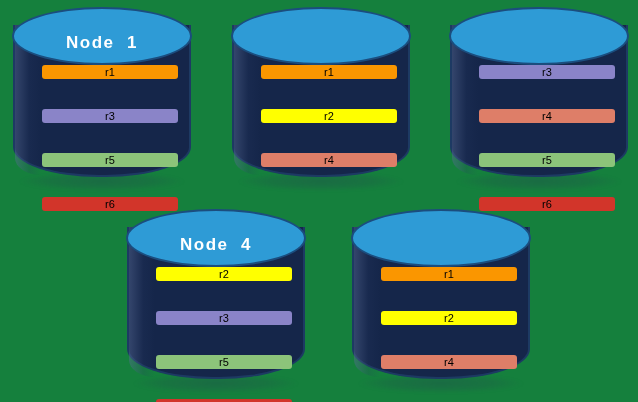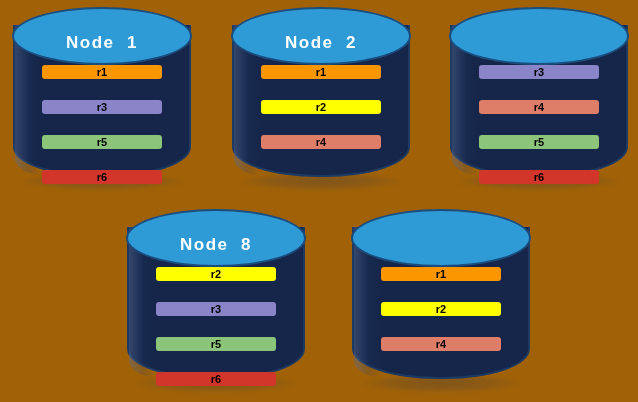--- a/index.html
+++ b/index.html
@@ -5,21 +5,21 @@
 <style>
   html, body {
     margin: 0;
     padding: 0;
     background: #ffffff;
   }
   #canvas {
     position: relative;
     width: 638px;
     height: 402px;
-    background: #a16207;
+    background: #15803d;
     overflow: hidden;
     font-family: "Liberation Sans", sans-serif;
   }
 
   
   .node {
     position: absolute;
     width: 180px;
     height: 190px;
   }
@@ -94,30 +94,30 @@
 
   
   .replicas {
     position: absolute;
     left: 30px;
     top: 60px;
     width: 120px;
   }
   .replica {
     position: relative;
-    width: 120px;
+    width: 136px;
     height: 14px;
-    margin-bottom: 21px;
+    margin-bottom: 30px;
     border-radius: 3px;
     display: flex;
     align-items: center;
     justify-content: center;
     color: #000000;
     font-size: 11px;
-    font-weight: bold;
+    font-weight: normal;
     line-height: 1;
     box-sizing: border-box;
   }
 </style>
 </head>
 <body>
 
 <div id="canvas">
     <div class="node" style="left: 12px; top: 5px;">
       <div class="node-shadow"></div>
@@ -132,21 +132,20 @@
         <div class="replica" style="background: rgb(140, 196, 122); color: rgb(0, 0, 0);">r5</div>
         <div class="replica" style="background: rgb(210, 53, 42); color: rgb(0, 0, 0);">r6</div>
       </div>
     </div>
     <div class="node" style="left: 231px; top: 5px;">
       <div class="node-shadow"></div>
       <div class="node-body" style="background: rgb(21, 38, 74);">
         <div class="node-body-shade"></div>
       </div>
       <div class="node-top" style="background: rgb(46, 155, 214); border-color: rgb(27, 77, 126);"></div>
-      <div class="node-label" style="color: rgb(255, 255, 255);">Node  2</div>
       <div class="replicas">
         <div class="replica" style="background: rgb(250, 150, 0); color: rgb(0, 0, 0);">r1</div>
         <div class="replica" style="background: rgb(255, 255, 0); color: rgb(0, 0, 0);">r2</div>
         <div class="replica" style="background: rgb(222, 126, 104); color: rgb(0, 0, 0);">r4</div>
       </div>
     </div>
     <div class="node" style="left: 449px; top: 5px;">
       <div class="node-shadow"></div>
       <div class="node-body" style="background: rgb(21, 38, 74);">
         <div class="node-body-shade"></div>
@@ -158,21 +157,21 @@
         <div class="replica" style="background: rgb(140, 196, 122); color: rgb(0, 0, 0);">r5</div>
         <div class="replica" style="background: rgb(210, 53, 42); color: rgb(0, 0, 0);">r6</div>
       </div>
     </div>
     <div class="node" style="left: 126px; top: 207px;">
       <div class="node-shadow"></div>
       <div class="node-body" style="background: rgb(21, 38, 74);">
         <div class="node-body-shade"></div>
       </div>
       <div class="node-top" style="background: rgb(46, 155, 214); border-color: rgb(27, 77, 126);"></div>
-      <div class="node-label" style="color: rgb(255, 255, 255);">Node  8</div>
+      <div class="node-label" style="color: rgb(255, 255, 255);">Node  4</div>
       <div class="replicas">
         <div class="replica" style="background: rgb(255, 255, 0); color: rgb(0, 0, 0);">r2</div>
         <div class="replica" style="background: rgb(138, 132, 200); color: rgb(0, 0, 0);">r3</div>
         <div class="replica" style="background: rgb(140, 196, 122); color: rgb(0, 0, 0);">r5</div>
         <div class="replica" style="background: rgb(210, 53, 42); color: rgb(0, 0, 0);">r6</div>
       </div>
     </div>
     <div class="node" style="left: 351px; top: 207px;">
       <div class="node-shadow"></div>
       <div class="node-body" style="background: rgb(21, 38, 74);">

